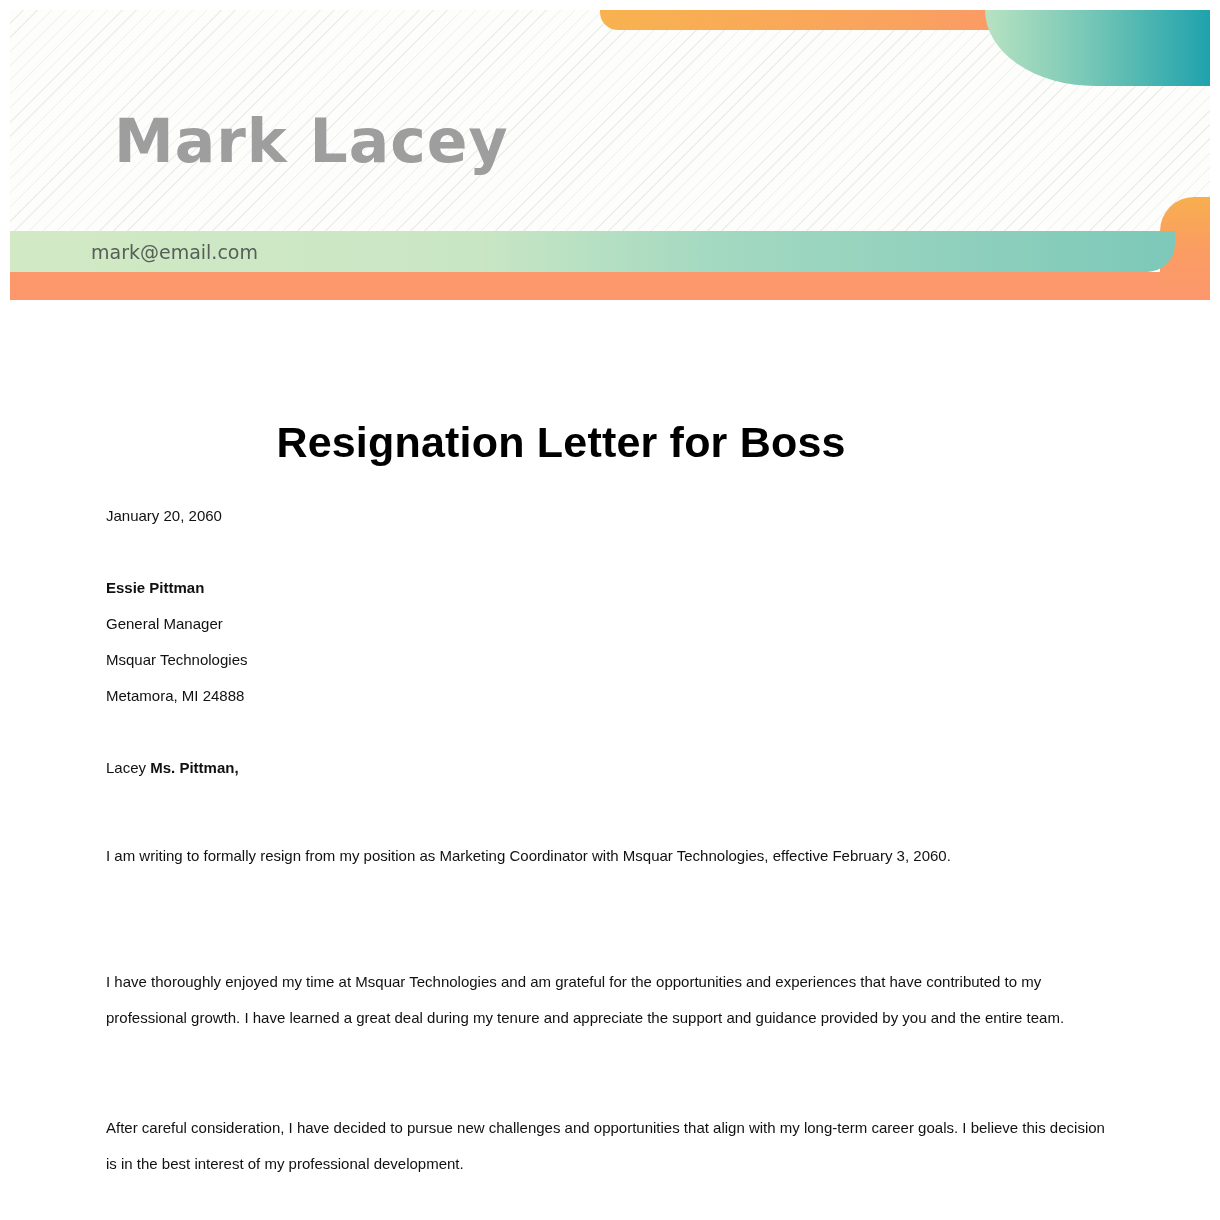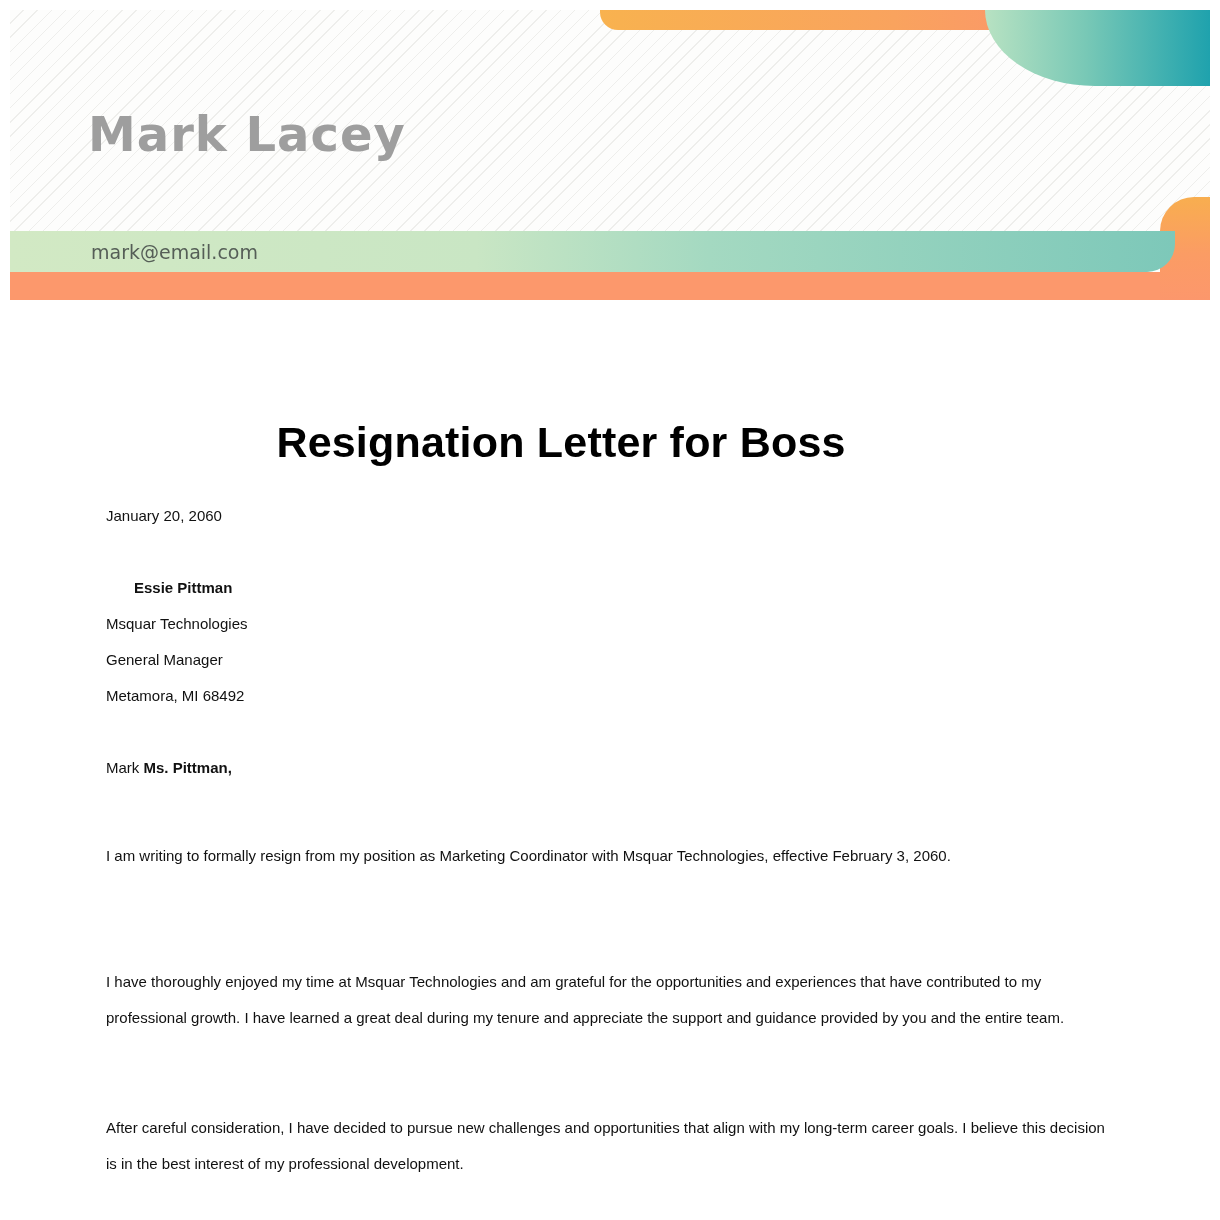--- a/index.html
+++ b/index.html
@@ -16,23 +16,23 @@
       position: absolute; left: 590px; top: 0; width: 420px; height: 20px;
       background: linear-gradient(90deg, #f8b24f 0%, #f9a35e 70%, #fb9868 100%);
       border-bottom-left-radius: 18px;
     }
     .top-curve {
       position: absolute; left: 975px; top: 0; width: 225px; height: 76px;
       background: linear-gradient(90deg, #b8e2c2 0%, #78c8b6 45%, #1fa2ad 100%);
       border-bottom-left-radius: 110px 76px;
     }
     .name {
-      position: absolute; left: 78px; top: 96px;
+      position: absolute; left: 104px; top: 96px;
       font-family: "DejaVu Sans", sans-serif; font-weight: bold;
-      font-size: 48px; letter-spacing: 1px; color: #9e9e9e;
+      font-size: 60px; letter-spacing: 1px; color: #9e9e9e;
     }
     .bottom-orange {
       position: absolute; left: 0; top: 262px; width: 1200px; height: 28px;
       background: #fc986c;
     }
     .right-tab {
       position: absolute; left: 1150px; top: 187px; width: 50px; height: 103px;
       background: linear-gradient(180deg, #f8ae4f 0%, #fb9c64 55%, #fc976c 100%);
       border-top-left-radius: 34px;
     }
@@ -52,21 +52,21 @@
       font-family: "Liberation Sans", sans-serif; font-weight: bold; font-size: 43px; color: #000000;
       letter-spacing: 0.2px;
     }
     .body-text {
       position: absolute; left: 106px; width: 1010px;
       font-family: "Liberation Sans", sans-serif; font-size: 15px; line-height: 36px; color: #111111;
     }
     .date { top: 498px; }
     .recipient { top: 570px; }
     .recipient .line { display: block; }
-    .recipient .bold { font-weight: bold; margin-left: 28px; }
+    .recipient .bold { font-weight: bold; }
     .salutation { top: 750px; }
     .salutation .bold { font-weight: bold; }
     .para1 { top: 822px; margin-top: 16px; }
     .para2 { top: 930px; margin-top: 34px; }
     .para3 { top: 1110px; }
     .para { white-space: normal; }
   </style>
 </head>
 <body>
 
@@ -80,22 +80,22 @@
     <span class="email">mark@email.com</span>
   </div>
 </div>
 
 <div class="doc-title">Resignation Letter for Boss</div>
 
 <div class="body-text date">January 20, 2060</div>
 
 <div class="body-text recipient">
   <span class="line bold">Essie Pittman</span>
+  <span class="line">General Manager</span>
   <span class="line">Msquar Technologies</span>
-  <span class="line">General Manager</span>
-  <span class="line">Metamora, MI 68492</span>
+  <span class="line">Metamora, MI 24888</span>
 </div>
 
-<div class="body-text salutation"><span>Mark </span><span class="bold">Ms. Pittman,</span></div>
+<div class="body-text salutation"><span>Lacey </span><span class="bold">Ms. Pittman,</span></div>
 
 <div class="body-text para para1">I am writing to formally resign from my position as Marketing Coordinator with Msquar Technologies, effective February 3, 2060.</div>
 <div class="body-text para para2">I have thoroughly enjoyed my time at Msquar Technologies and am grateful for the opportunities and experiences that have contributed to my professional growth. I have learned a great deal during my tenure and appreciate the support and guidance provided by you and the entire team.</div>
 <div class="body-text para para3">After careful consideration, I have decided to pursue new challenges and opportunities that align with my long-term career goals. I believe this decision is in the best interest of my professional development.</div>
 
 </body></html>

